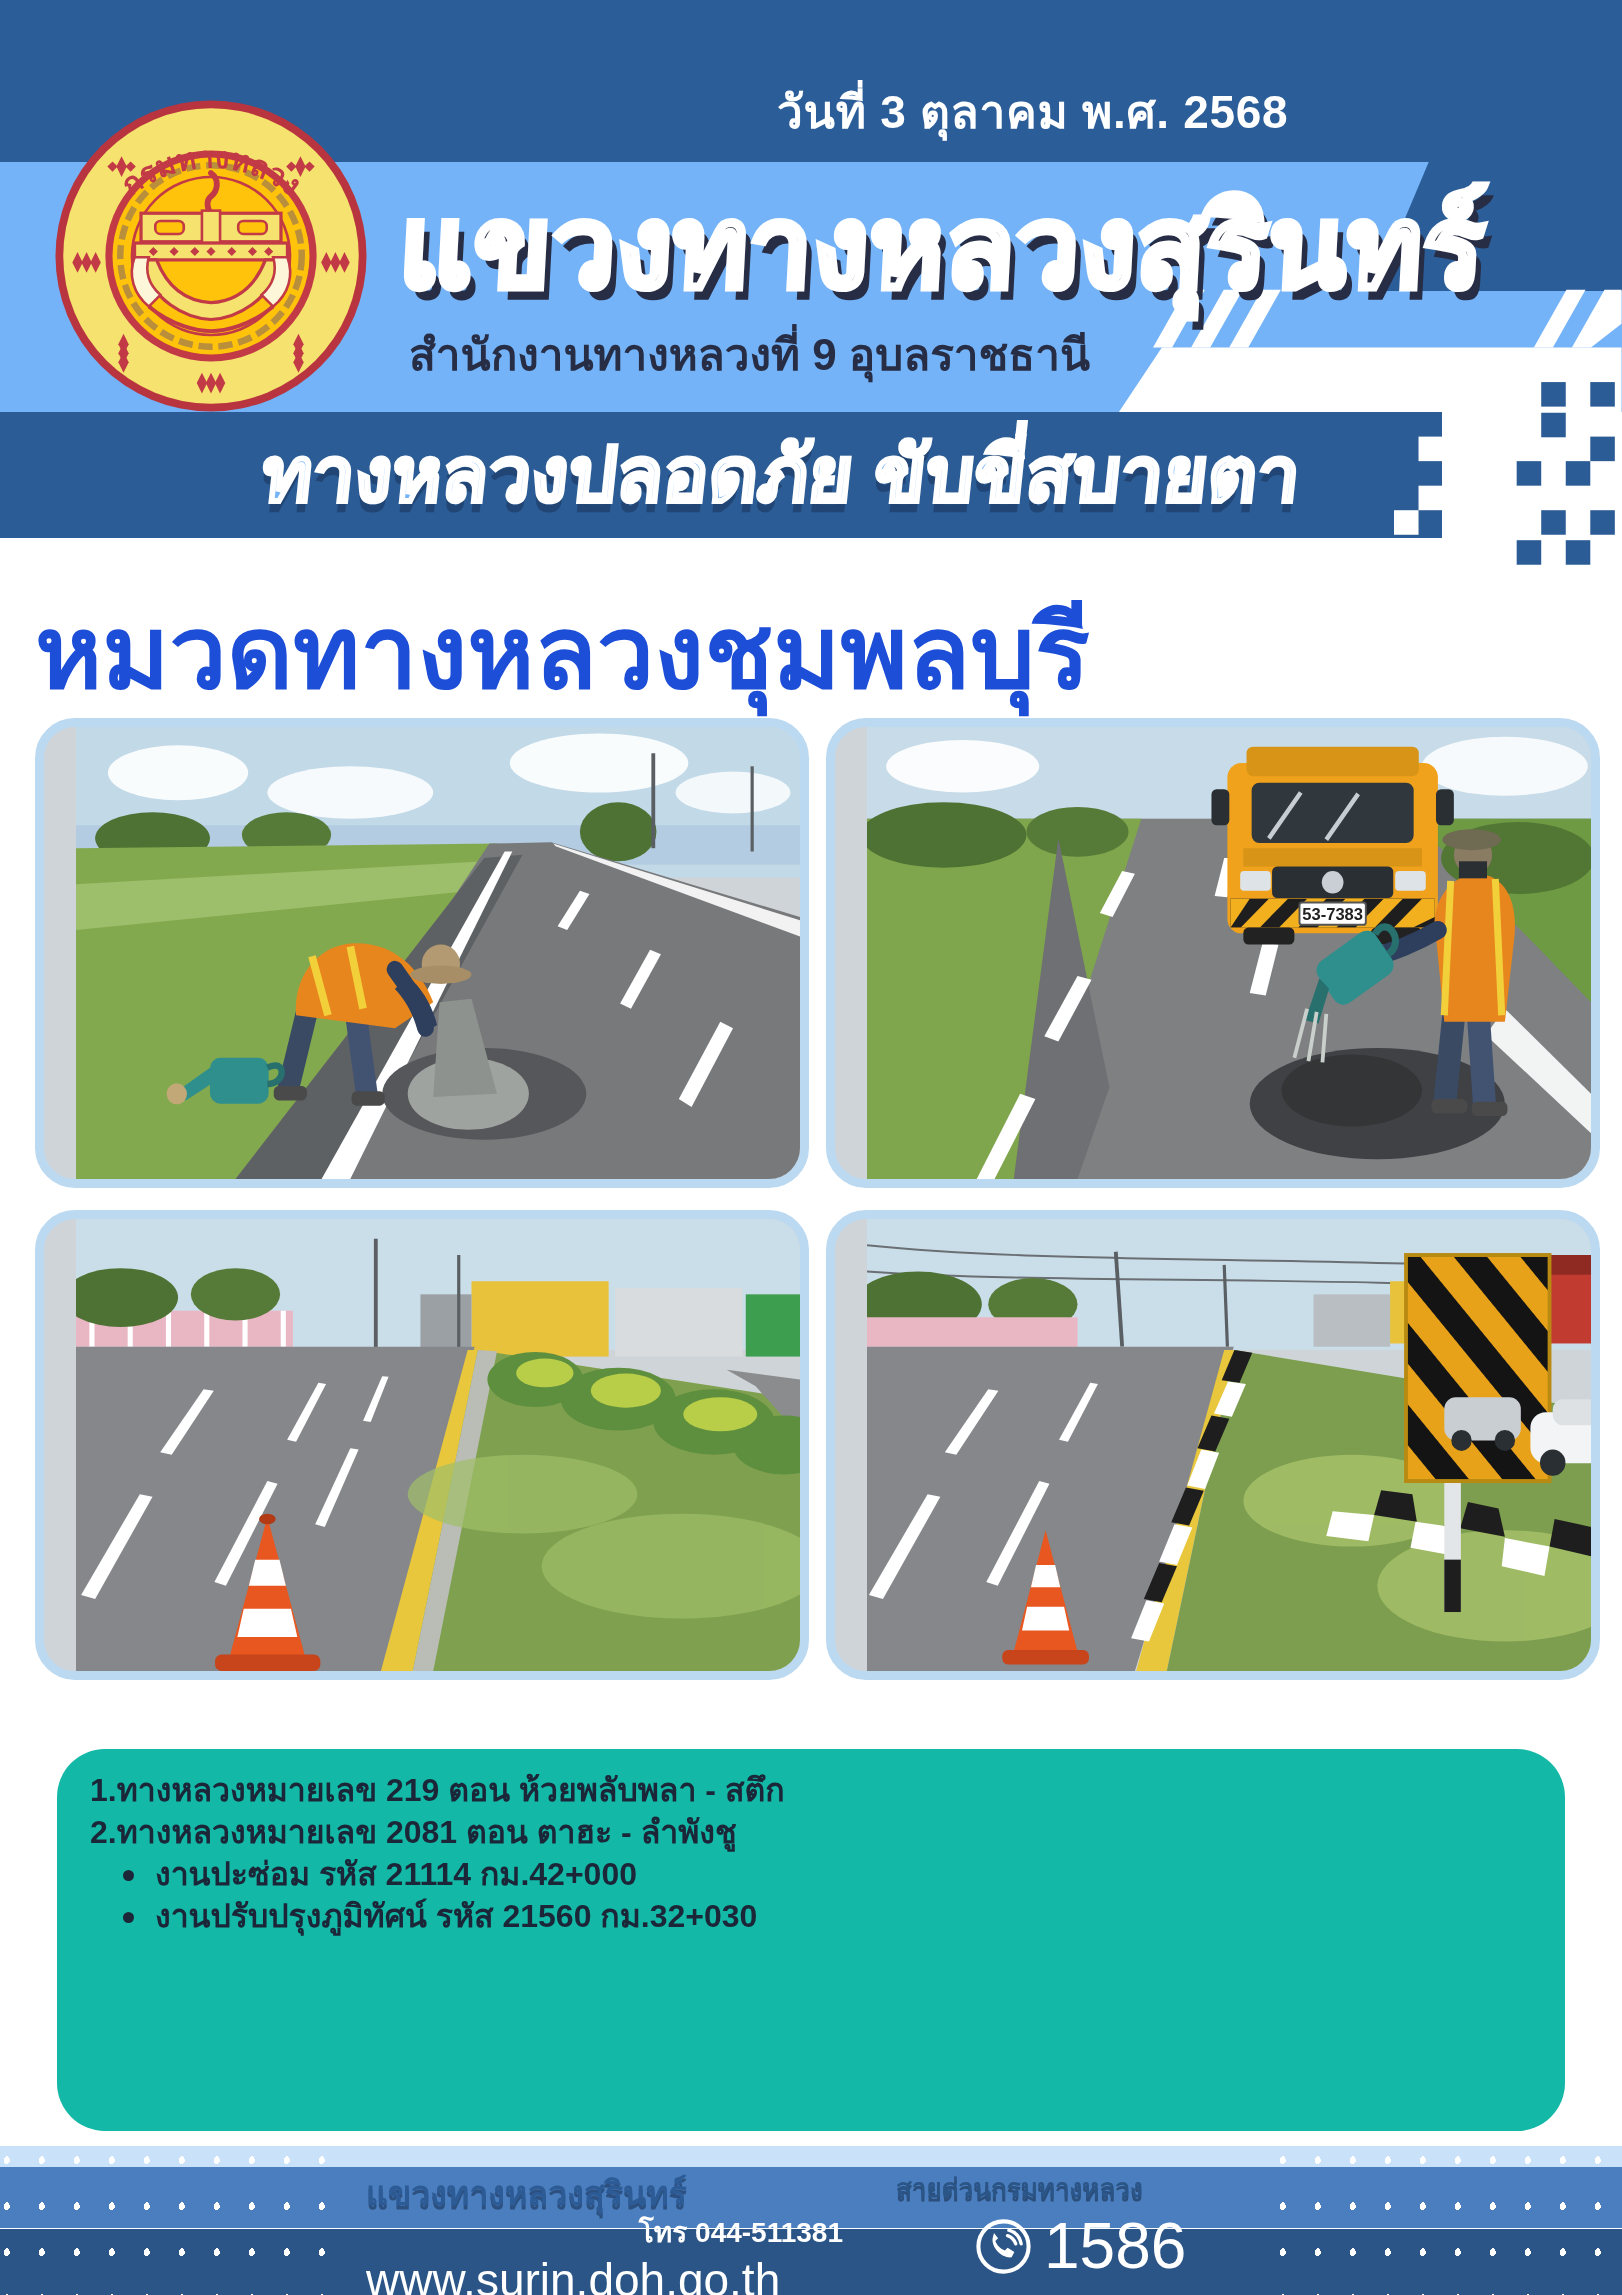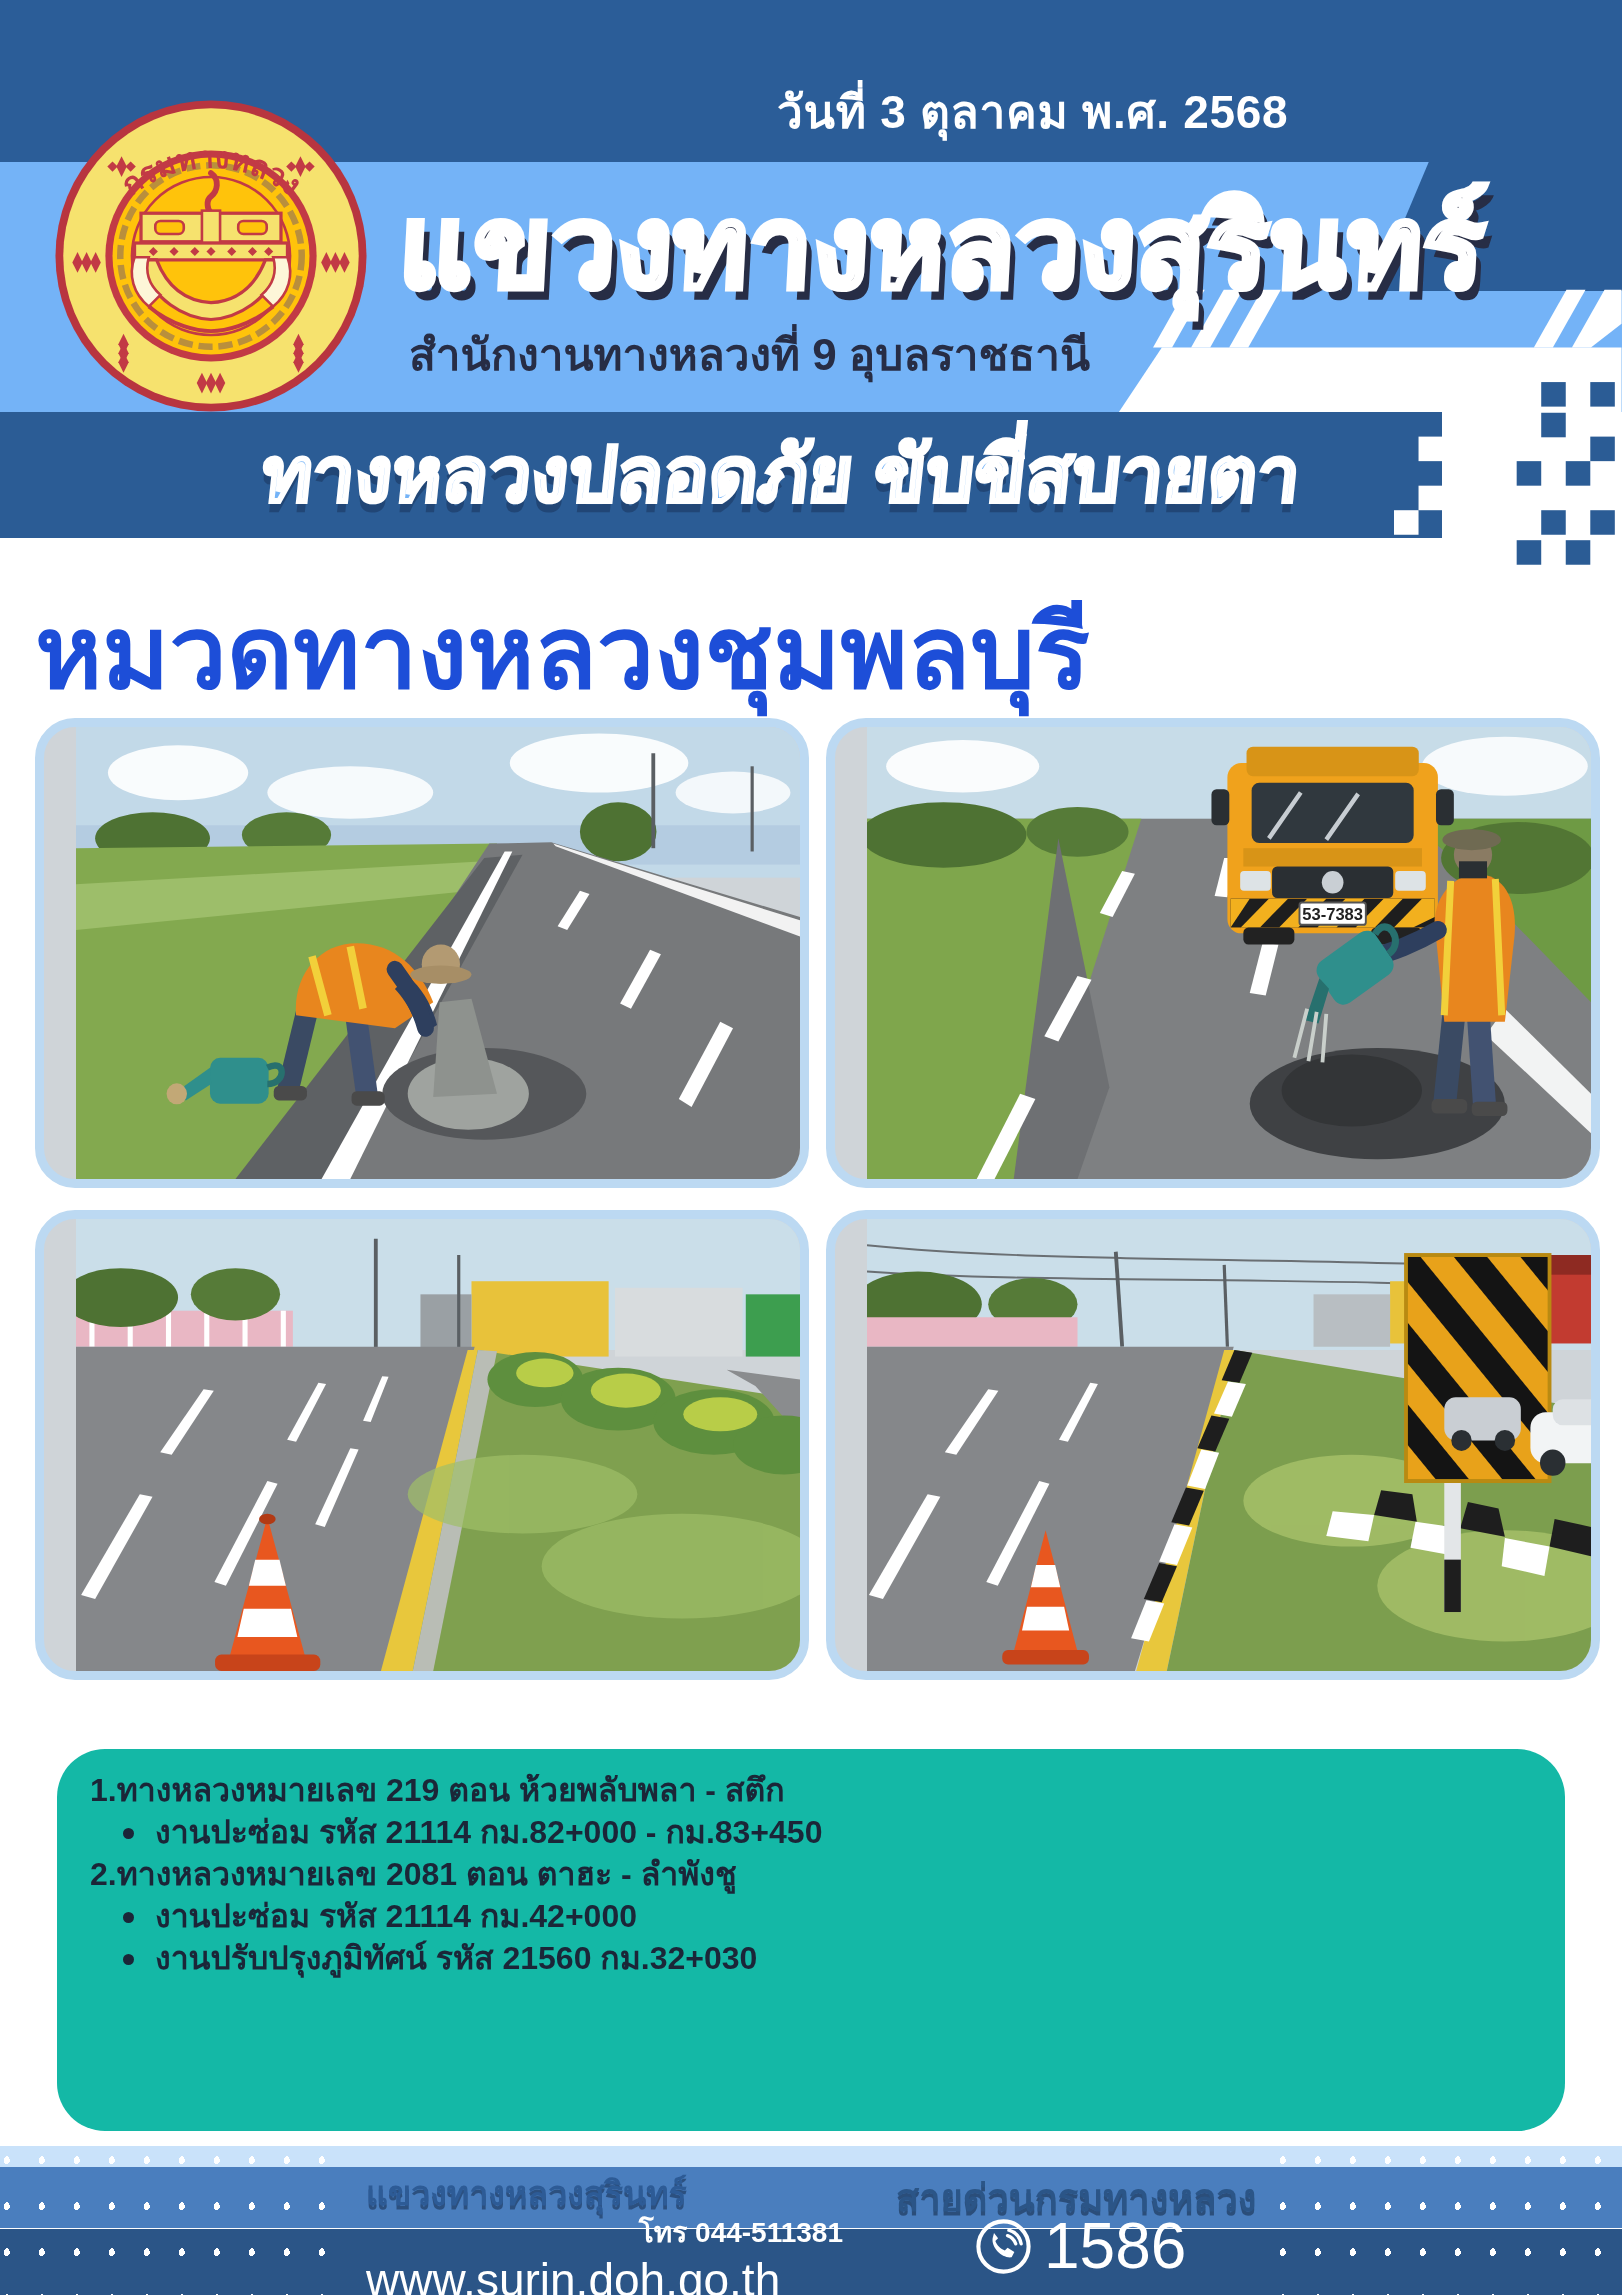--- a/index.html
+++ b/index.html
@@ -108,21 +108,21 @@
   .foot-phone{
     left:366px;top:2210px;width:477px;height:42px;
     color:#ffffff;font-size:28px;font-weight:600;white-space:nowrap;text-align:right;
   }
   .foot-site{
     left:366px;top:2253px;width:477px;height:42px;
     color:#ffffff;font-size:46px;font-weight:400;white-space:nowrap;
   }
   .hotline-label{
     left:896px;top:2167px;width:477px;height:44px;
-    color:#2B5587;font-size:38px;font-weight:800;white-space:nowrap;
+    color:#2B5587;font-size:26px;font-weight:800;white-space:nowrap;
     text-shadow:0 4.1px 0 rgba(18,38,66,.55);
   }
   .hotline-icon{left:975px;top:2218px;width:57px;height:57px;}
   .hotline-number{
     left:1044px;top:2218px;width:273px;height:57px;
     color:#ffffff;font-size:64px;font-weight:500;line-height:57px;white-space:nowrap;
   }
 </style>
 </head>
 <body>
@@ -506,21 +506,20 @@
           <circle cx="1175" cy="372" r="20" fill="#2A2F33"></circle>
         <rect x="905" y="272" width="120" height="66" rx="18" fill="#C9CED3"></rect>
         <circle cx="932" cy="338" r="16" fill="#2A2F33"></circle>
           <circle cx="1000" cy="338" r="16" fill="#2A2F33"></circle>
       </g>
     </svg>
   </div>
 
   <div class="abs details-box">
     <div class="detail-line">1.ทางหลวงหมายเลข 219 ตอน ห้วยพลับพลา - สตึก</div>
-    <div class="detail-line bullet">งานปะซ่อม รหัส 21114 กม.82+000 - กม.83+450</div>
     <div class="detail-line">2.ทางหลวงหมายเลข 2081 ตอน ตาฮะ - ลำพังชู</div>
     <div class="detail-line bullet">งานปะซ่อม รหัส 21114 กม.42+000</div>
     <div class="detail-line bullet">งานปรับปรุงภูมิทัศน์ รหัส 21560 กม.32+030</div>
   </div>
 
   <div class="abs foot-pale"></div>
   <div class="abs foot-mid"></div>
   <div class="abs foot-dark"></div>
   <div class="abs dots dots-left"></div>
   <div class="abs dots dots-right"></div>

